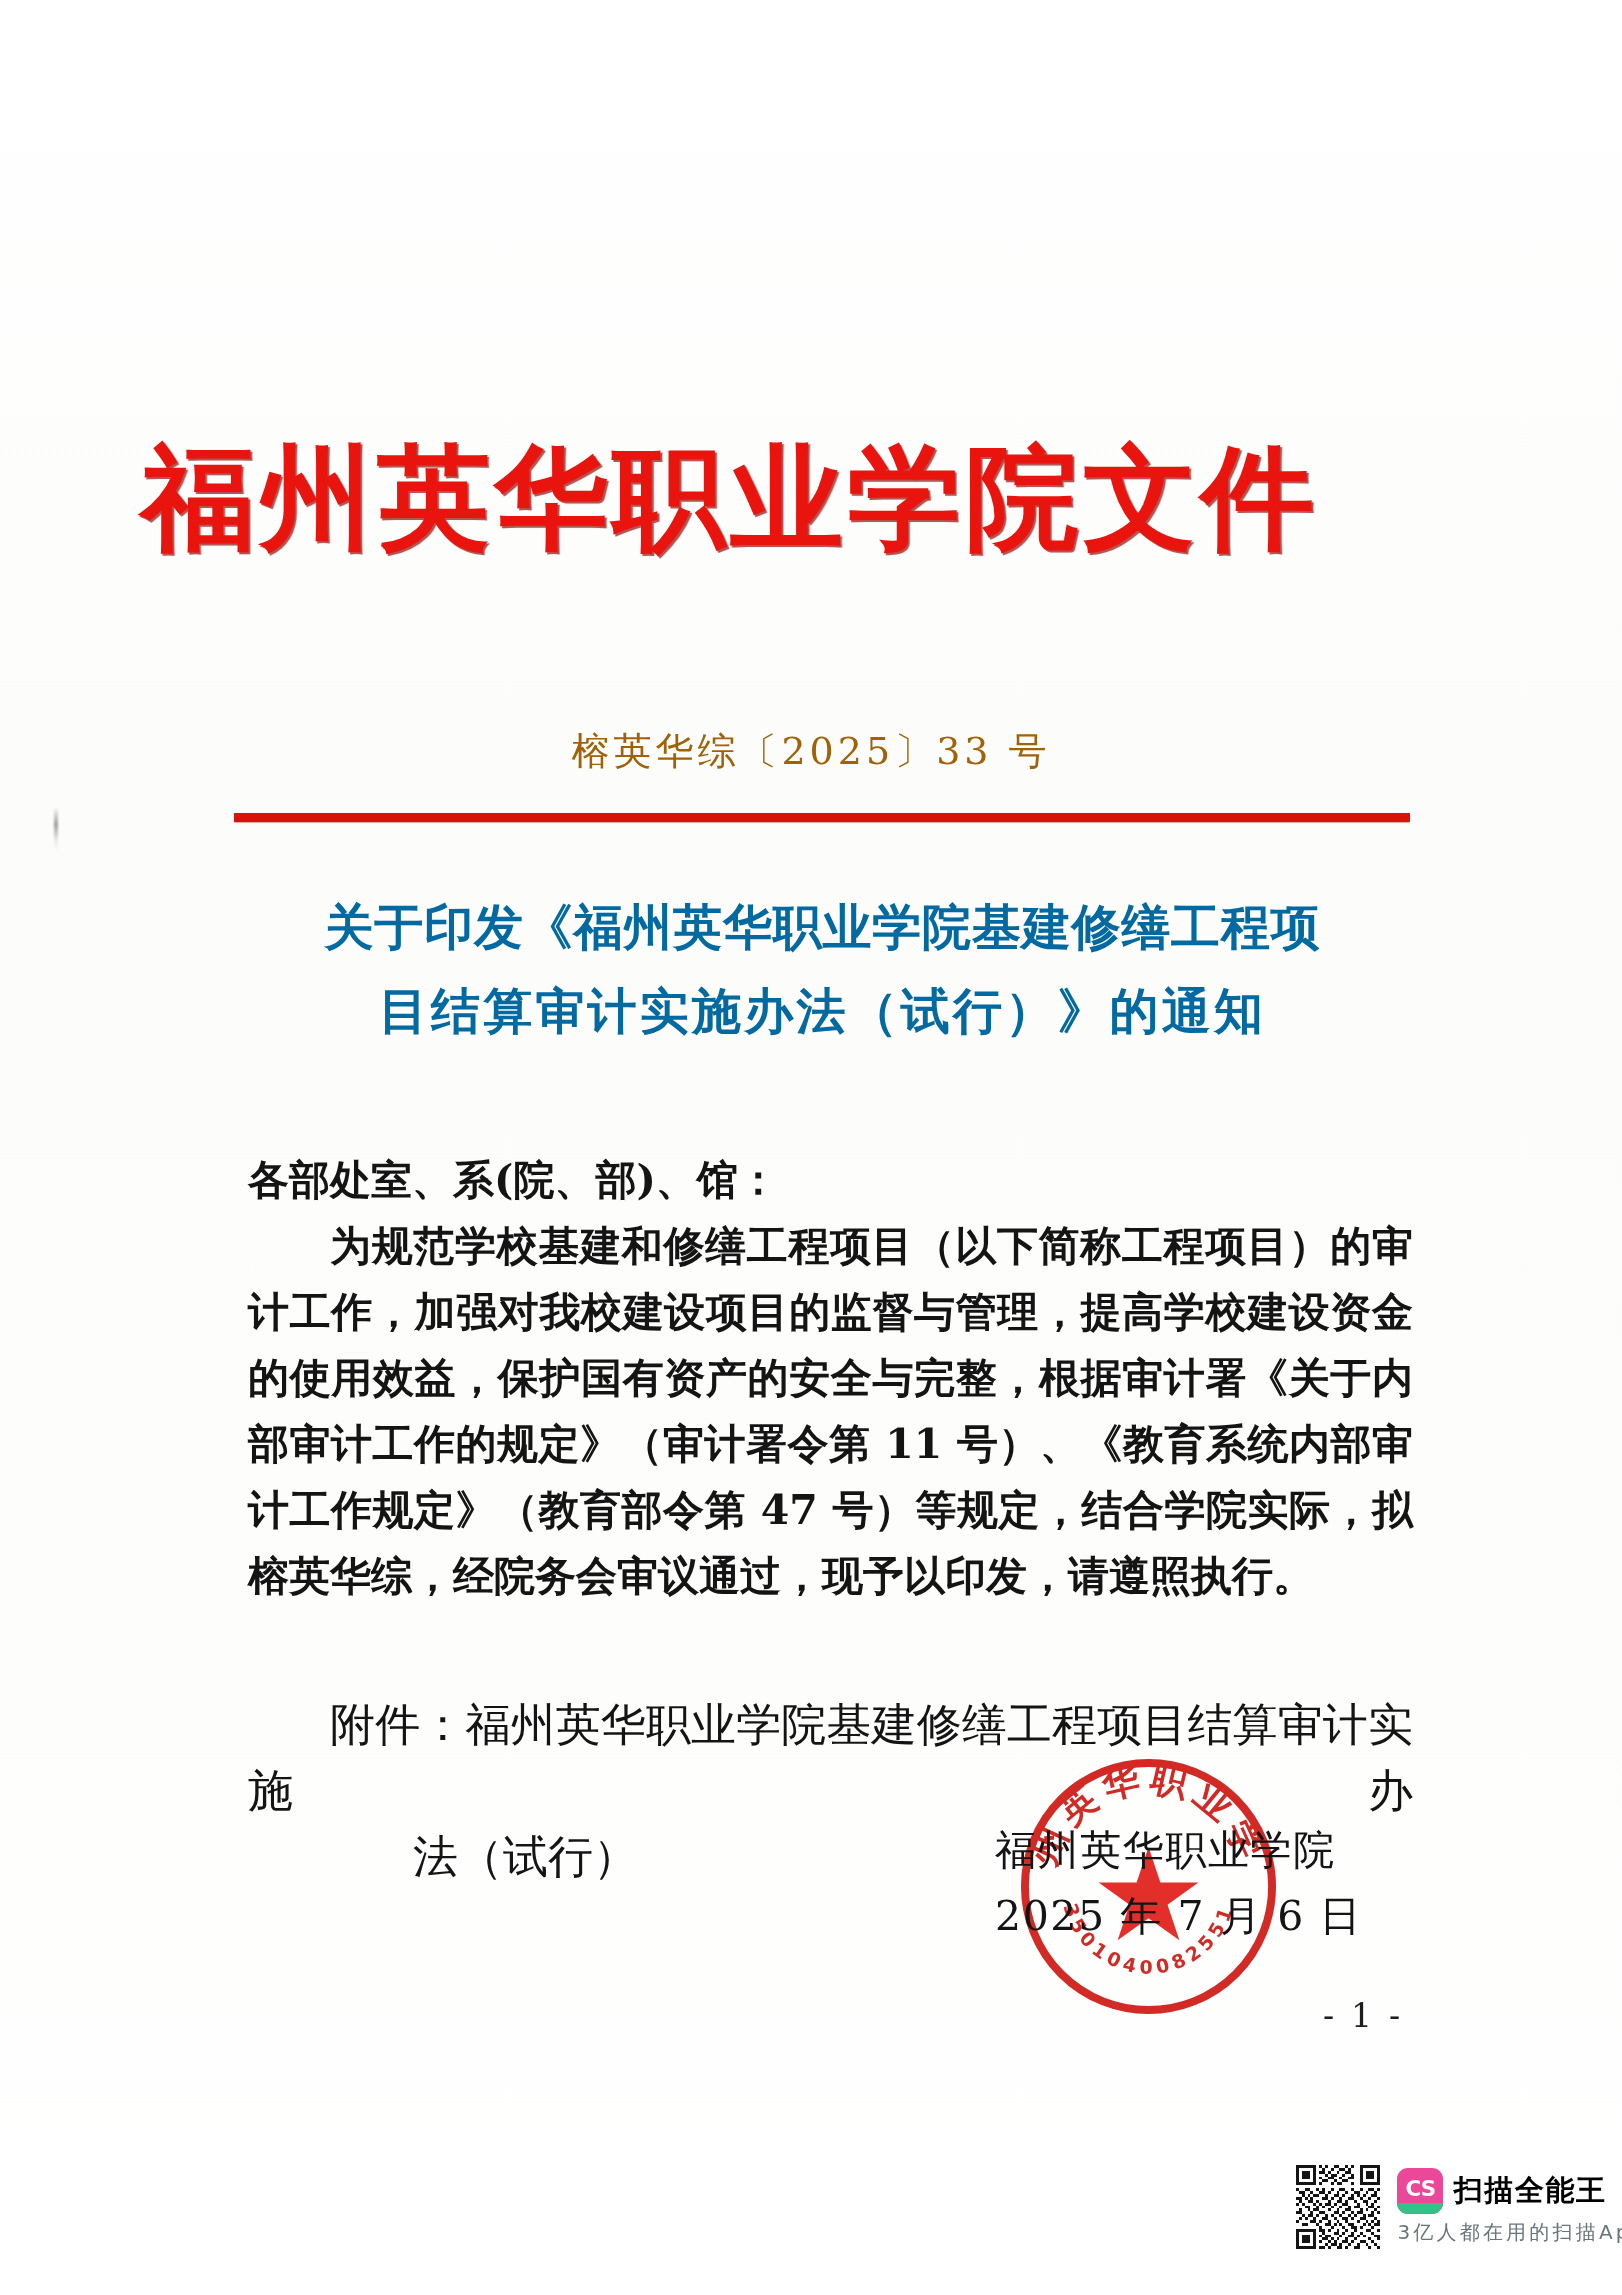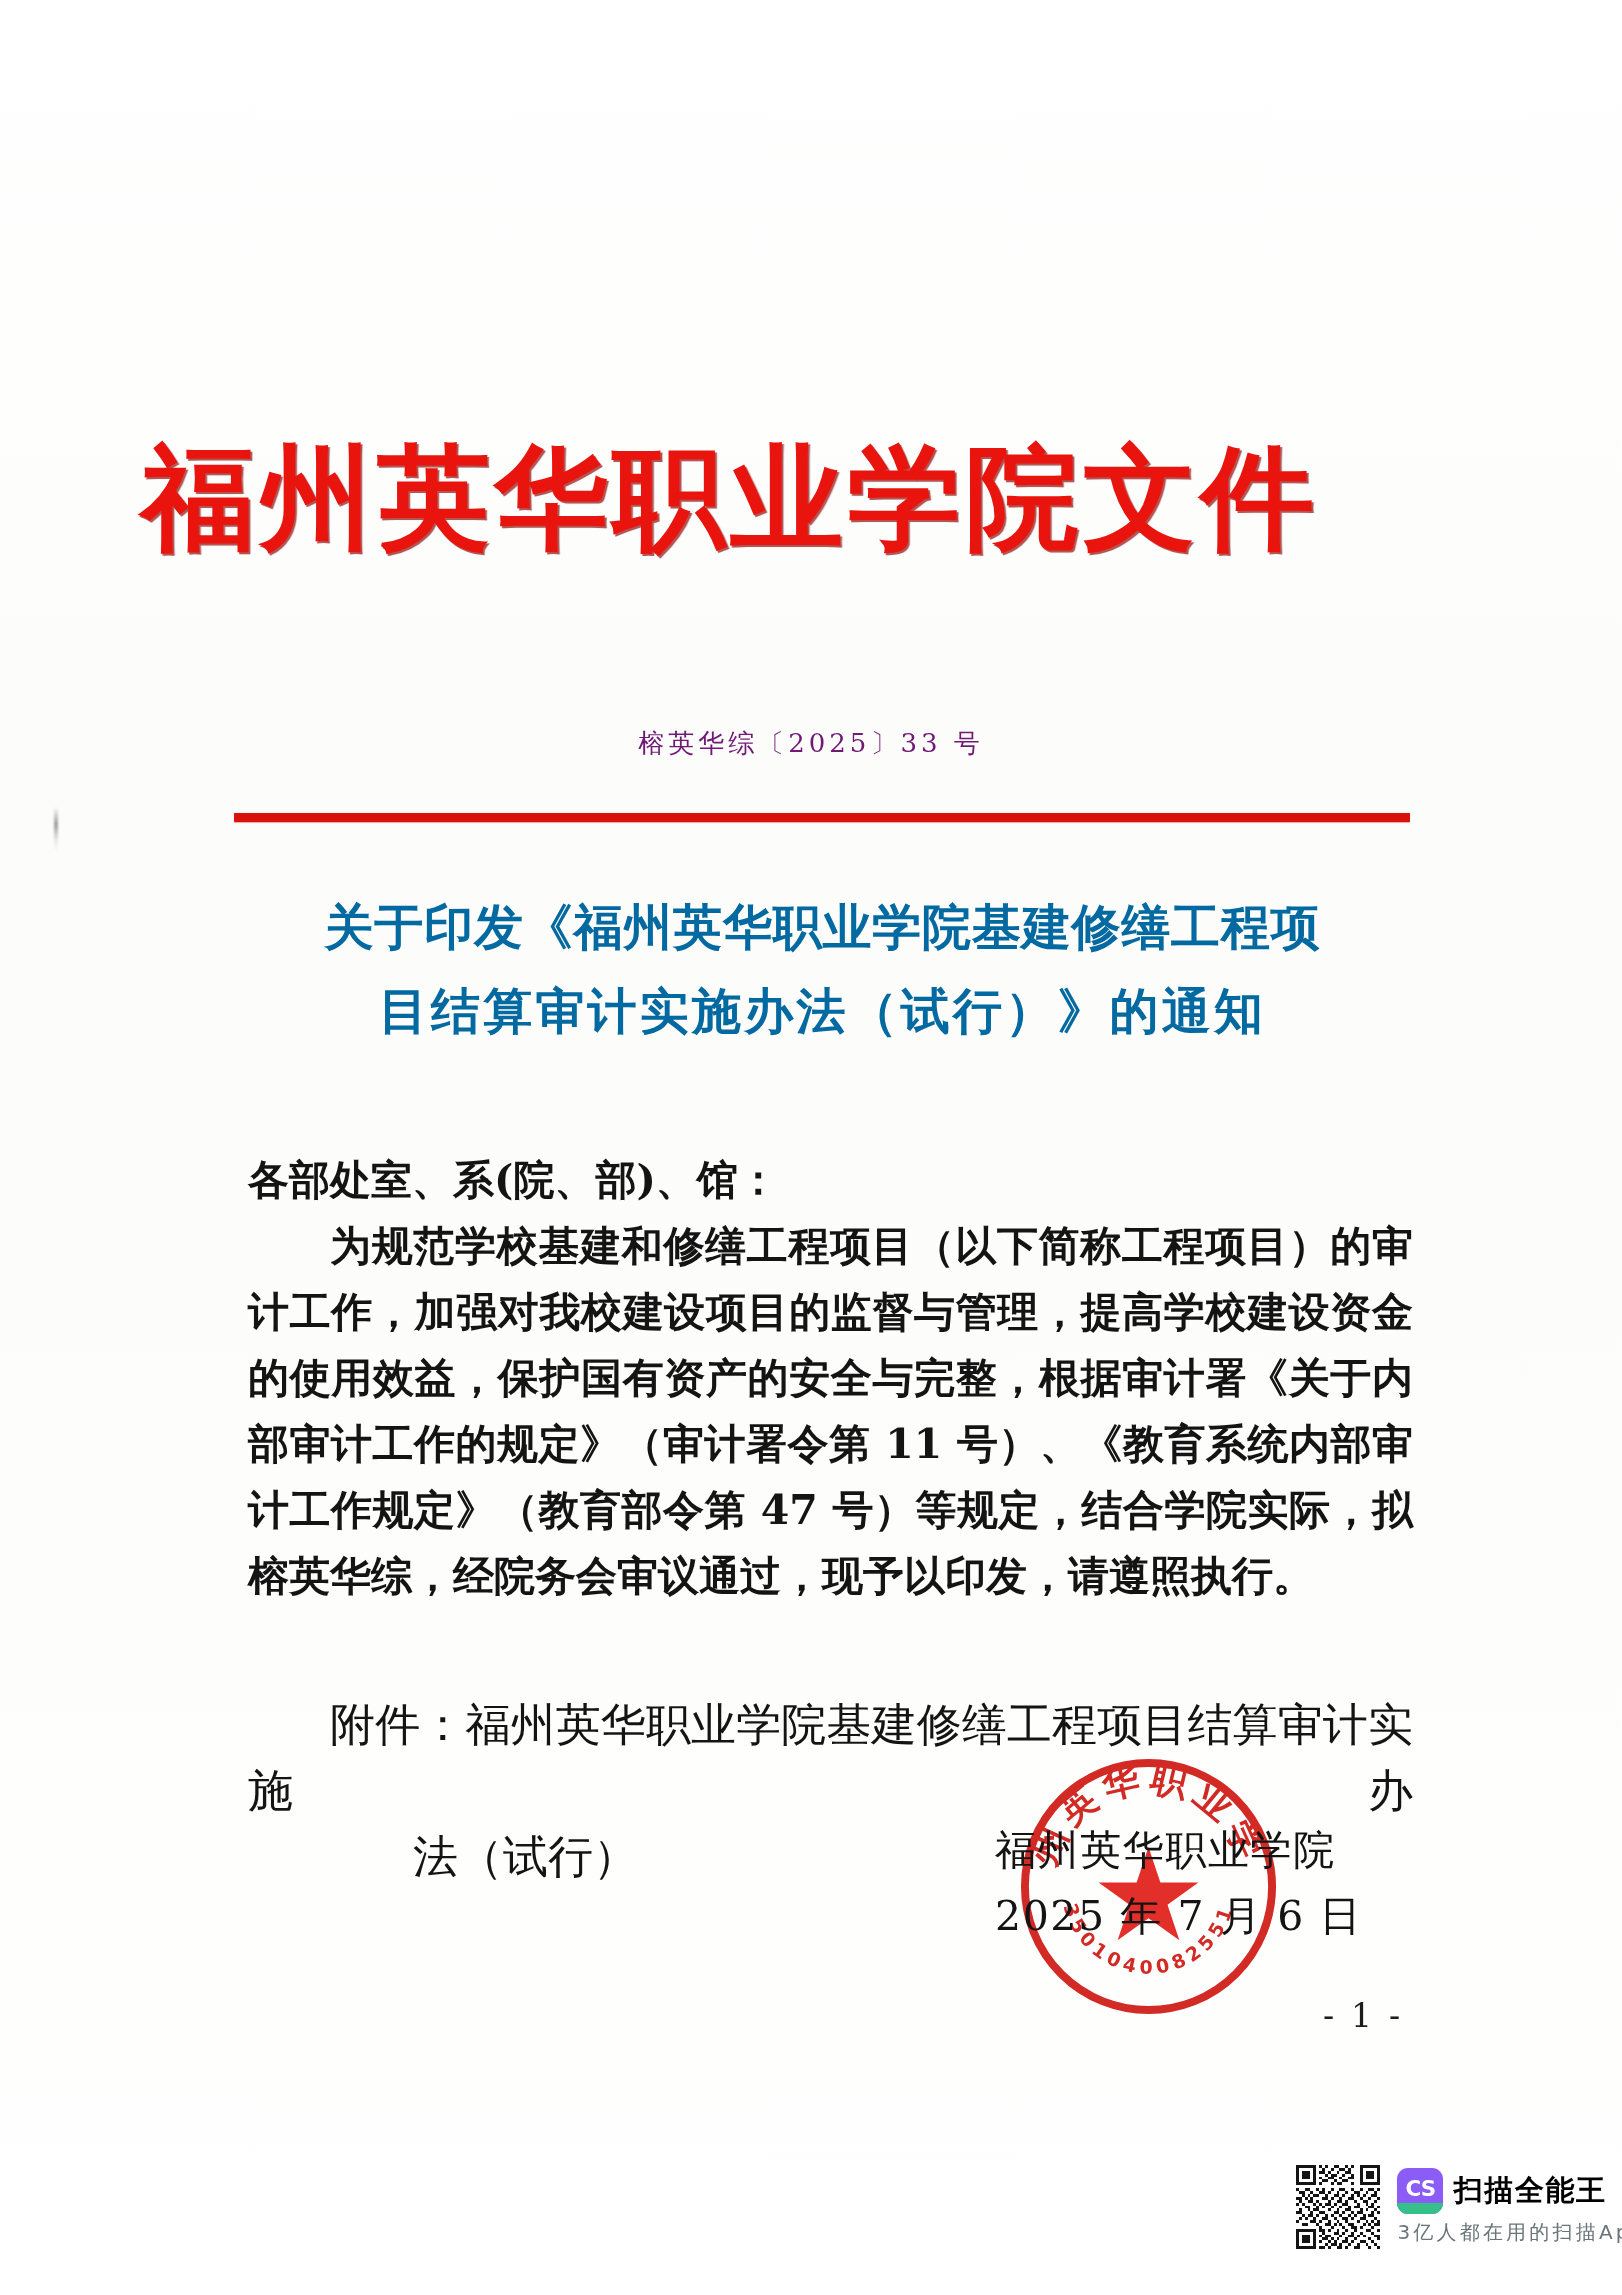--- a/index.html
+++ b/index.html
@@ -60,24 +60,24 @@
   }
 
   
   .doc-number {
     position: absolute;
     left: 0;
     top: 726px;
     width: 1622px;
     text-align: center;
     font-family: "DejaVu Serif", "Liberation Serif", serif;
-    font-size: 26px;
+    font-size: 38px;
     font-weight: 500;
     letter-spacing: 4px;
-    color: #701a75;
+    color: #a16207;
     white-space: nowrap;
   }
 
   
   .red-rule {
     position: absolute;
     left: 234px;
     top: 813px;
     width: 1176px;
     height: 8.7px;
@@ -202,21 +202,21 @@
     height: 84px;
     background: #fff;
   }
   .cs-qr svg { display: block; width: 84px; height: 84px; }
   .cs-right { display: flex; flex-direction: column; gap: 5.5px; }
   .cs-topline { display: flex; align-items: center; gap: 10.3px; }
   .cs-logo {
     width: 46px;
     height: 46px;
     border-radius: 11px;
-    background: #8b5cf6;
+    background: #ec4899;
     position: relative;
     overflow: hidden;
     display: flex;
     align-items: center;
     justify-content: center;
   }
   .cs-logo .cs-text {
     color: #ffffff;
     font-family: "DejaVu Sans", "Liberation Sans", sans-serif;
     font-size: 21.4px;

